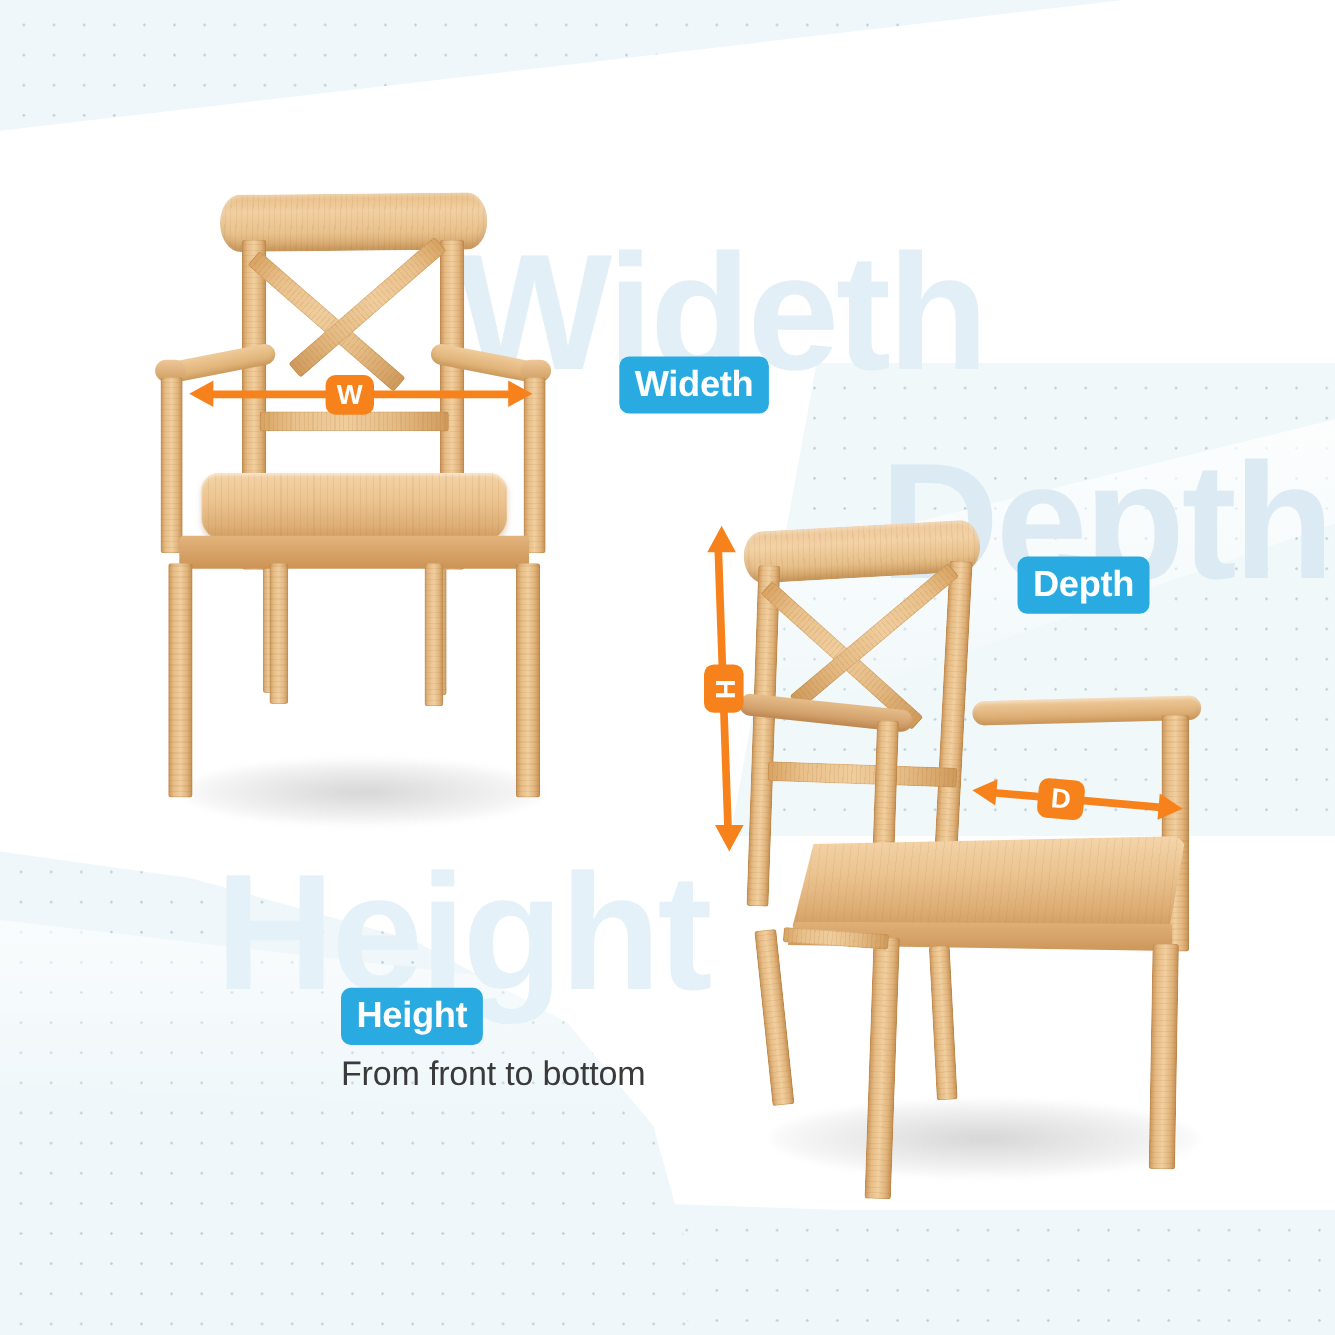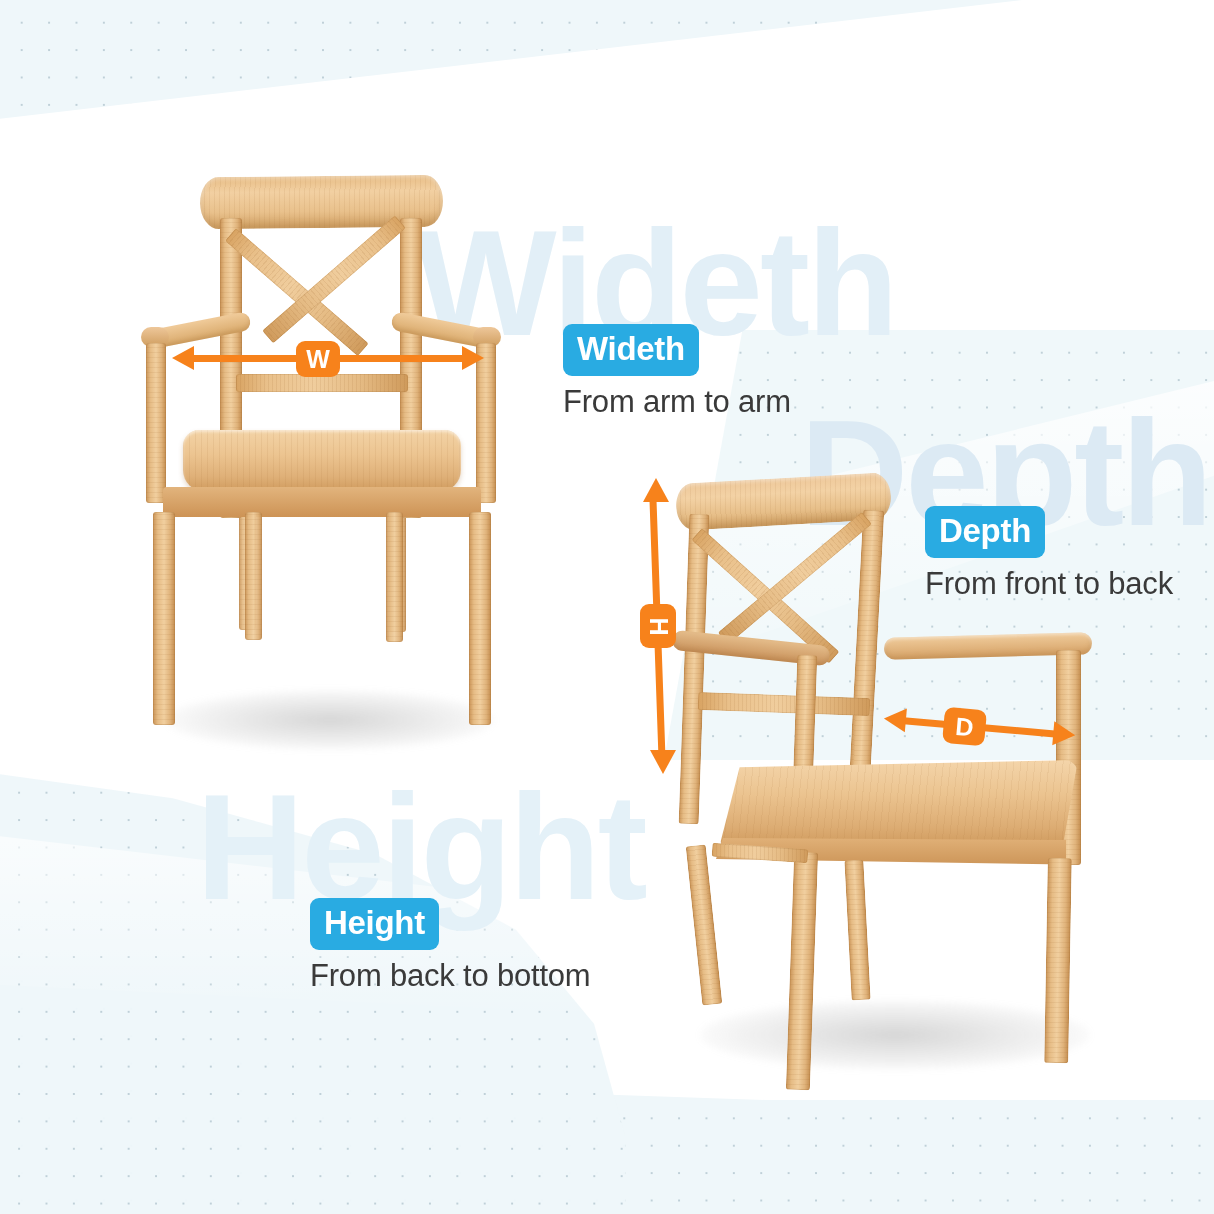--- a/index.html
+++ b/index.html
@@ -314,26 +314,24 @@
     <div class="arrow-line" style="left:898px;top:716px;width:166px;height:7px;"></div>
     <div class="arrow-head" style="left:884px;top:707px;
       border-top:12px solid transparent;border-bottom:12px solid transparent;border-right:22px solid #F7821B;"></div>
     <div class="arrow-head" style="left:1054px;top:707px;
       border-top:12px solid transparent;border-bottom:12px solid transparent;border-left:22px solid #F7821B;"></div>
     <div class="meas-chip" style="left:944px;top:702px;width:42px;height:36px;font-size:25px;">D</div>
   </div>
 
   <div class="lbl lbl-width">
     <div class="badge">Wideth</div>
-    <div class="desc">From arm to arm</div>
   </div>
 
   <div class="lbl lbl-depth">
     <div class="badge">Depth</div>
-    <div class="desc">From front to back</div>
   </div>
 
   <div class="lbl lbl-height">
     <div class="badge">Height</div>
-    <div class="desc">From back to bottom</div>
+    <div class="desc">From front to bottom</div>
   </div>
 
 </div>
 
 </body></html>

